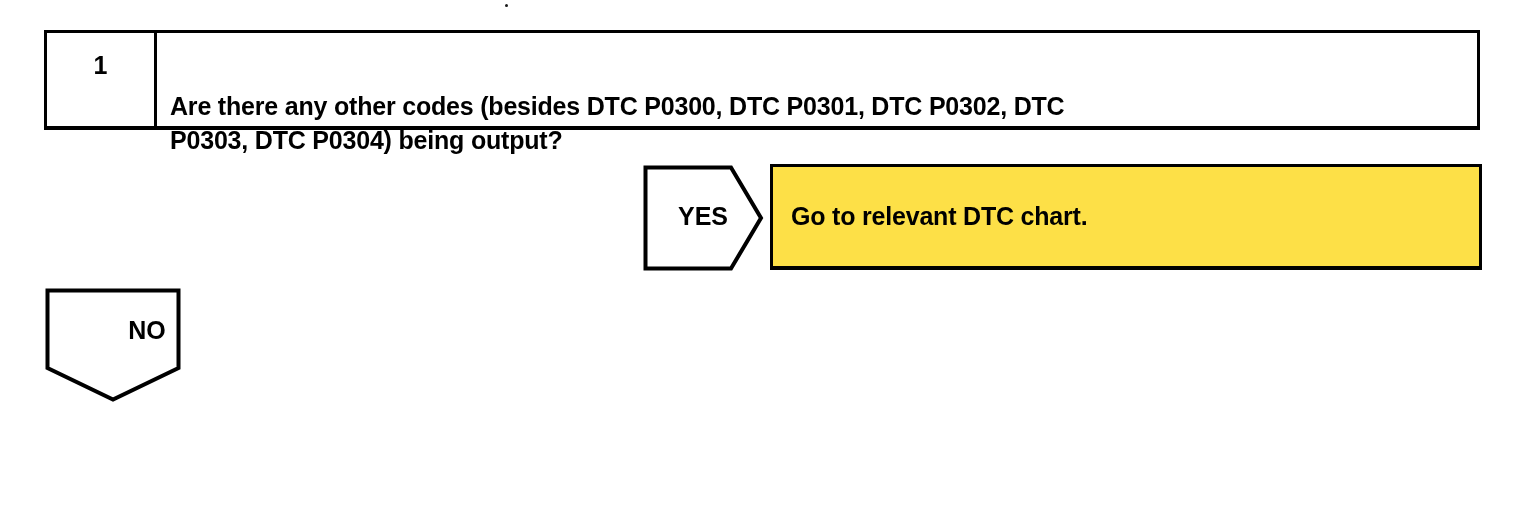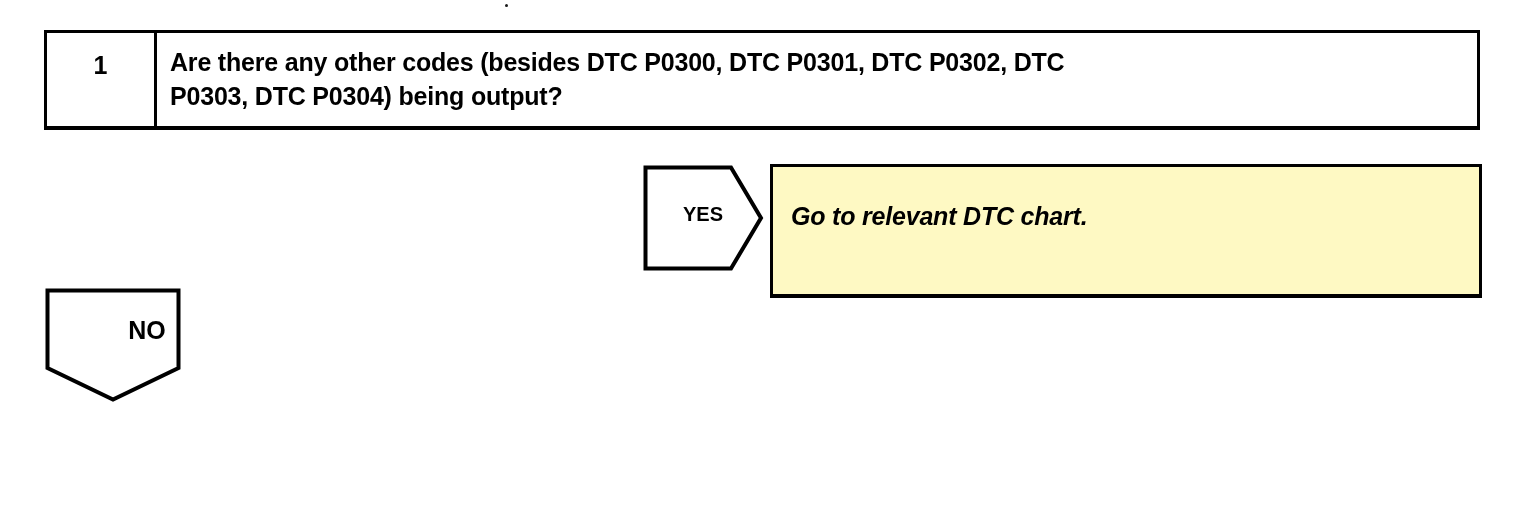--- a/index.html
+++ b/index.html
@@ -56,20 +56,21 @@
     font-size: 25px;
     font-weight: bold;
     line-height: 1;
     letter-spacing: 0px;
   }
 
   .step-question-cell {
     flex: 1 1 auto;
     box-sizing: border-box;
     padding: 12px 10px 0 13px;
+    margin-top: 44px;
   }
 
   .step-question {
     font-size: 25px;
     font-weight: bold;
     line-height: 34px;
     letter-spacing: -0.2px;
     white-space: pre-line;
   }
 
@@ -82,37 +83,36 @@
     height: 106px;
   }
   .yes-arrow svg { display: block; }
 
   .yes-label {
     position: absolute;
     left: 663px;
     top: 204px;
     width: 80px;
     text-align: center;
-    font-size: 20px;
+    font-size: 25px;
     font-weight: bold;
     line-height: 1;
     letter-spacing: 0px;
   }
 
   .yes-result-box {
     position: absolute;
     left: 770px;
     top: 164px;
     width: 712px;
-    height: 134px;
+    height: 106px;
     box-sizing: border-box;
     border: 3px solid #000000;
     border-bottom-width: 4px;
-    background: #fef9c3;
-    font-style: italic;
+    background: #fde047;
   }
 
   .yes-result-text {
     position: absolute;
     left: 18px;
     top: 37px;
     font-size: 25px;
     font-weight: bold;
     line-height: 1;
     letter-spacing: -0.2px;

